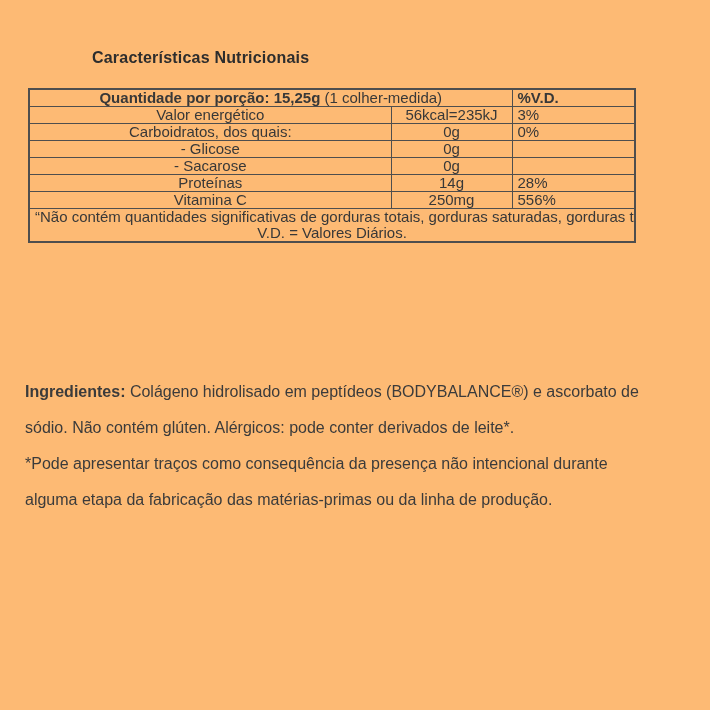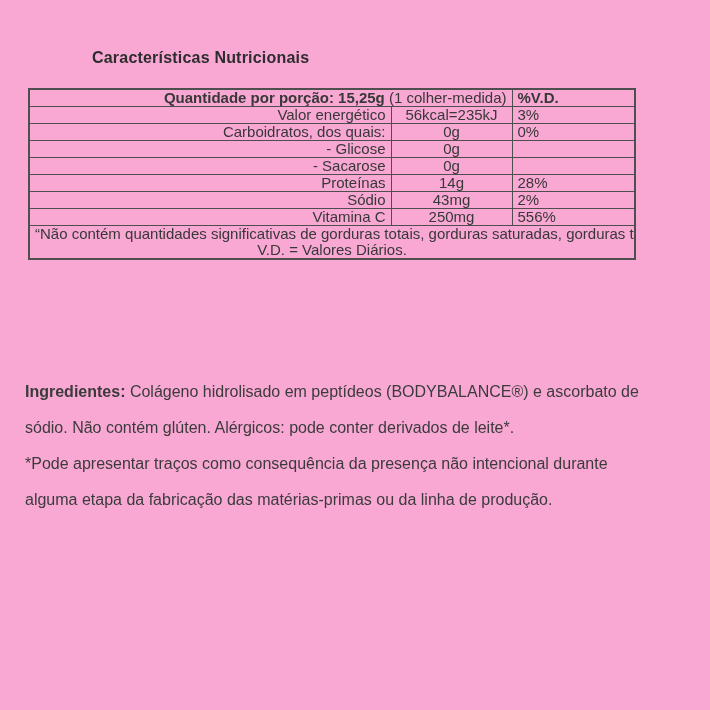--- a/index.html
+++ b/index.html
@@ -4,21 +4,21 @@
 <style>
   html, body {
     margin: 0;
     padding: 0;
     background: #ffffff;
   }
   .page {
     position: relative;
     width: 710px;
     height: 710px;
-    background: #f9a8d4;
+    background: #fdba74;
     font-family: "Liberation Sans", sans-serif;
     color: #3b3b3b;
     overflow: hidden;
   }
   .page-title {
     position: absolute;
     left: 92px;
     top: 49px;
     font-size: 16px;
     font-weight: bold;
@@ -37,21 +37,21 @@
   table.nutrition td {
     border: 1.5px solid #4e4e4e;
     font-size: 15px;
     color: #383838;
     height: 16px;
     line-height: 16px;
     padding: 0 5px;
     overflow: hidden;
     white-space: nowrap;
   }
-  td.c-name { text-align: right; margin-top: 44px; }
+  td.c-name { text-align: center; margin-top: 44px; }
   td.c-amt  { text-align: center; padding: 0 2px; }
   td.c-dv   { padding: 0 2px; }
   .bold     { font-weight: bold; }
   td.c-foot {
     text-align: center;
     white-space: normal;
     height: auto;
     font-size: 14px;
     line-height: 16.5px;
     padding: 1px 15px 2px 15px;
@@ -109,25 +109,20 @@
         <td class="c-name">- Sacarose</td>
         <td class="c-amt">0g</td>
         <td class="c-dv"></td>
       </tr>
       <tr>
         <td class="c-name">Proteínas</td>
         <td class="c-amt">14g</td>
         <td class="c-dv">28%</td>
       </tr>
       <tr>
-        <td class="c-name">Sódio</td>
-        <td class="c-amt">43mg</td>
-        <td class="c-dv">2%</td>
-      </tr>
-      <tr>
         <td class="c-name">Vitamina C</td>
         <td class="c-amt">250mg</td>
         <td class="c-dv">556%</td>
       </tr>
 
       <tr>
         <td class="c-foot" colspan="3">
           <div>“Não contém quantidades significativas de gorduras totais, gorduras saturadas, gorduras trans e fibra alimentar”.</div>
           <div>V.D. = Valores Diários.</div>
         </td>

